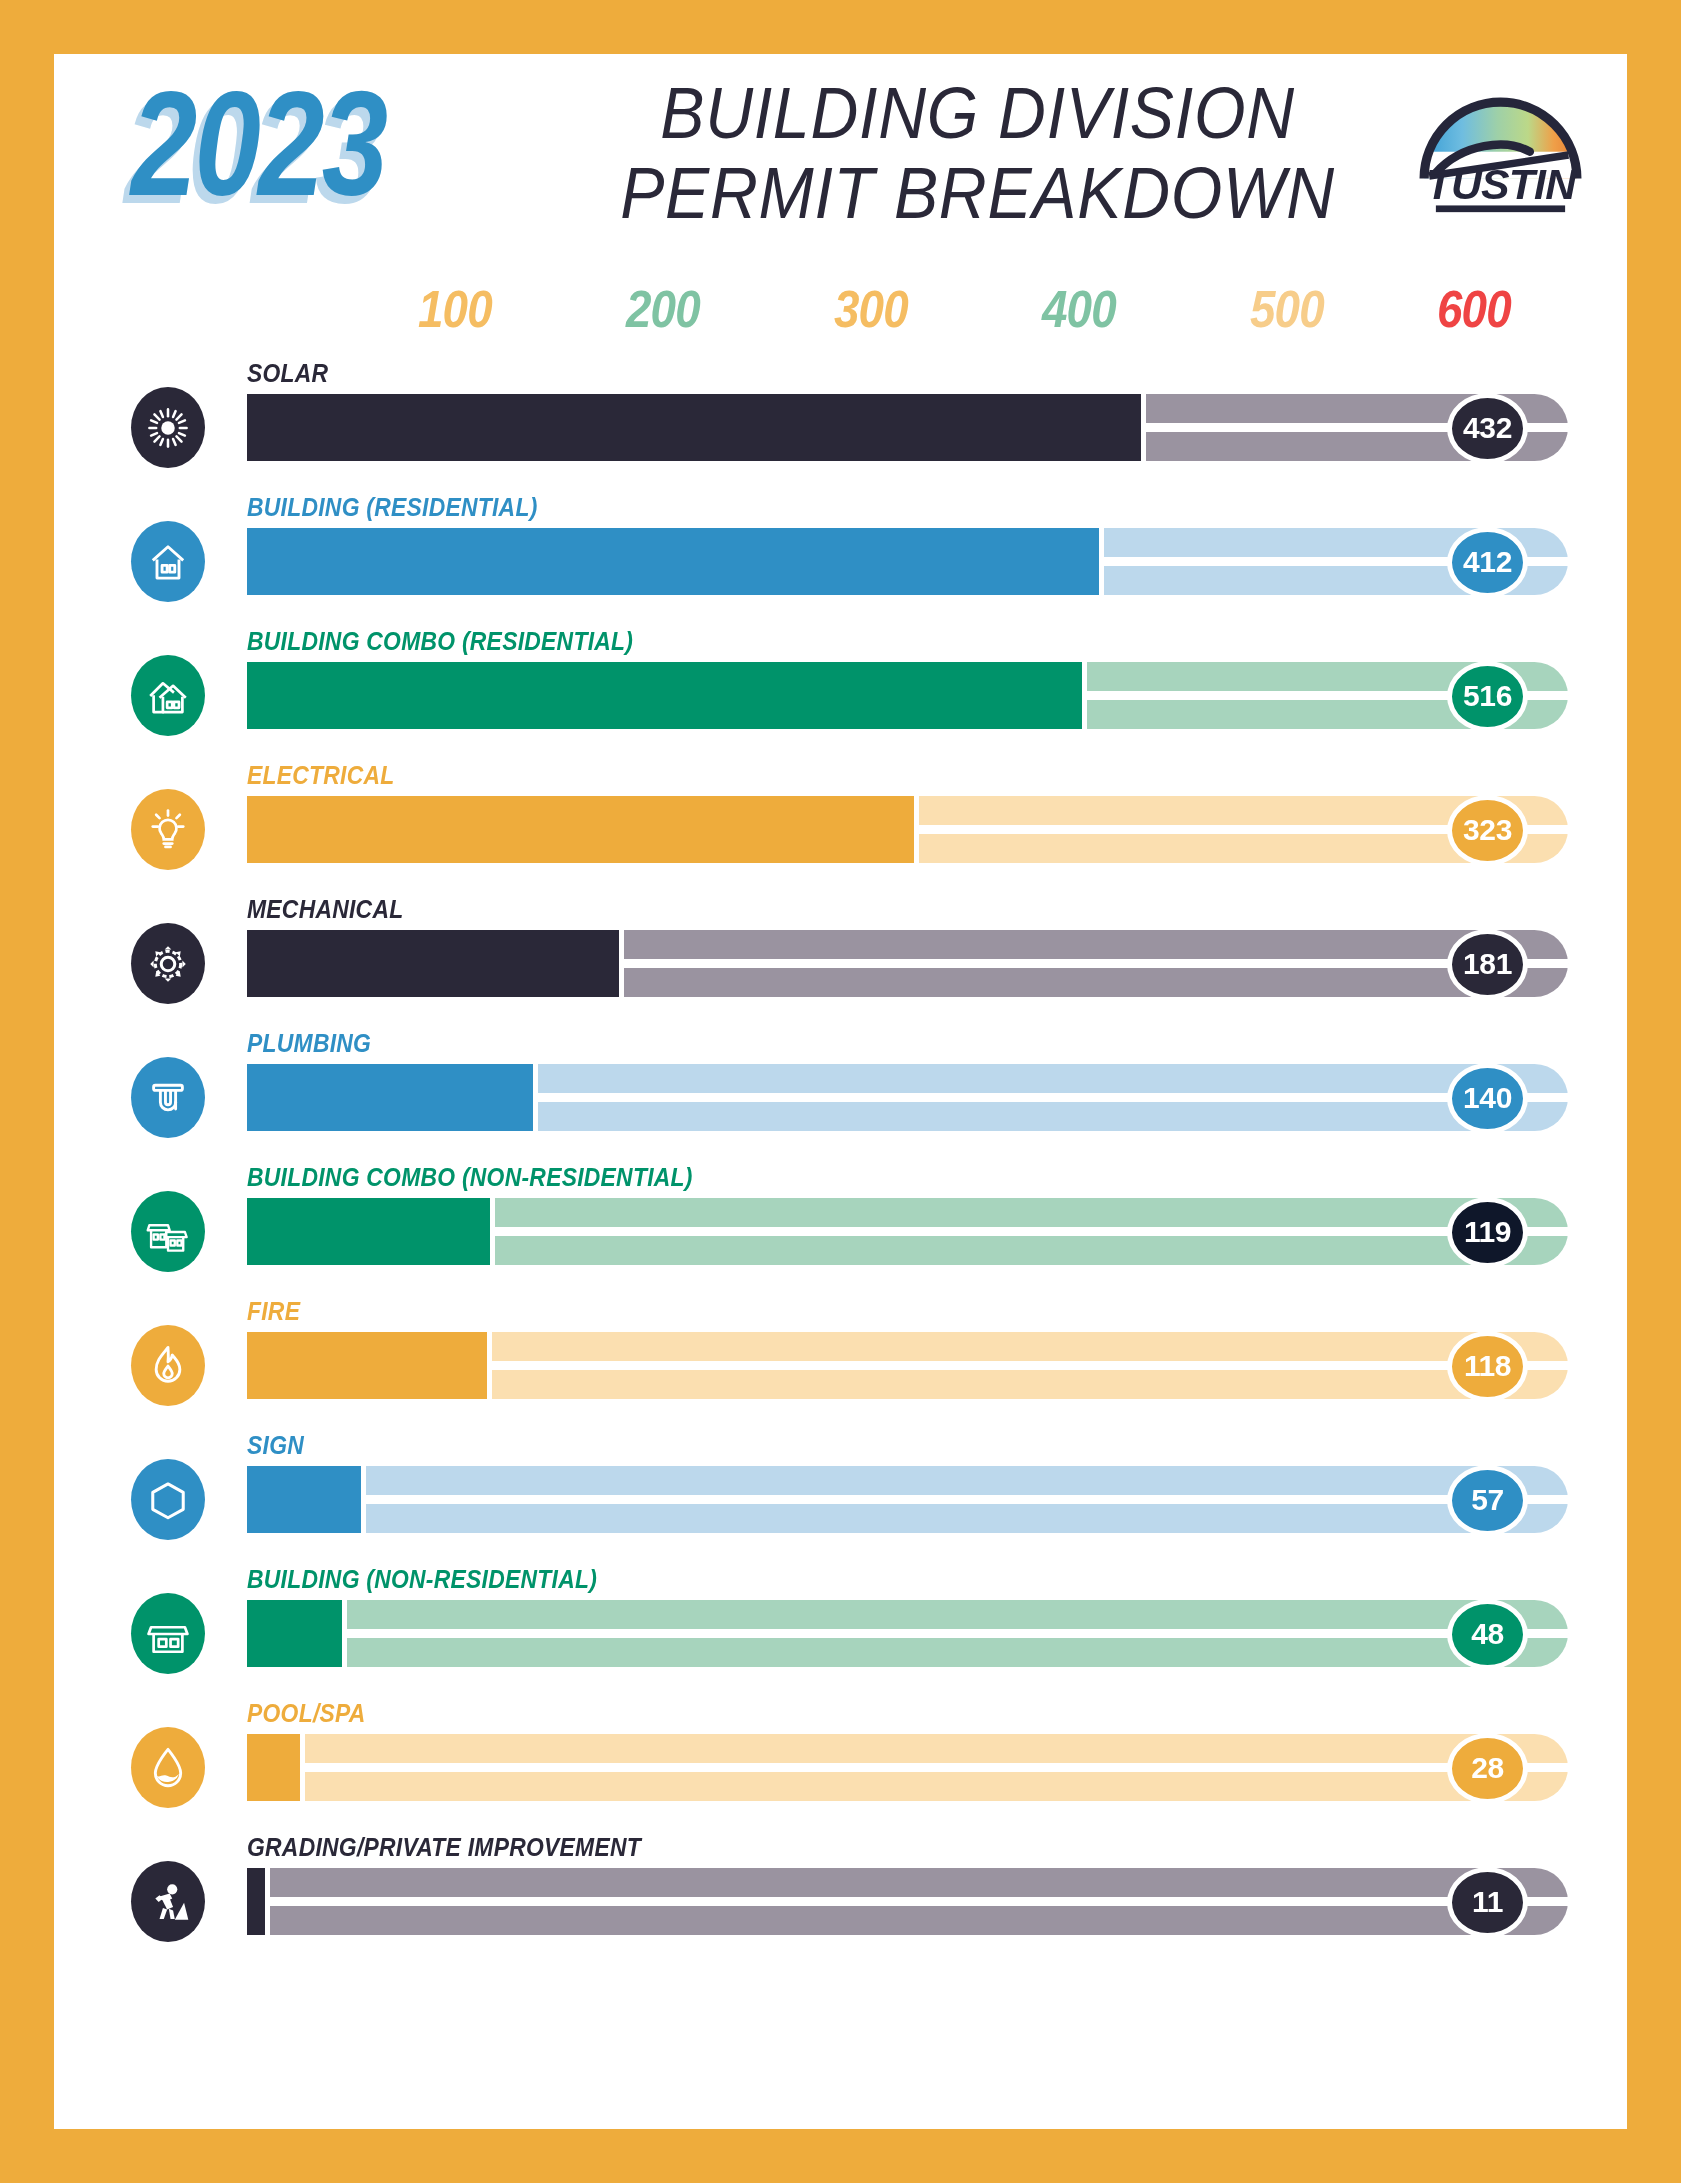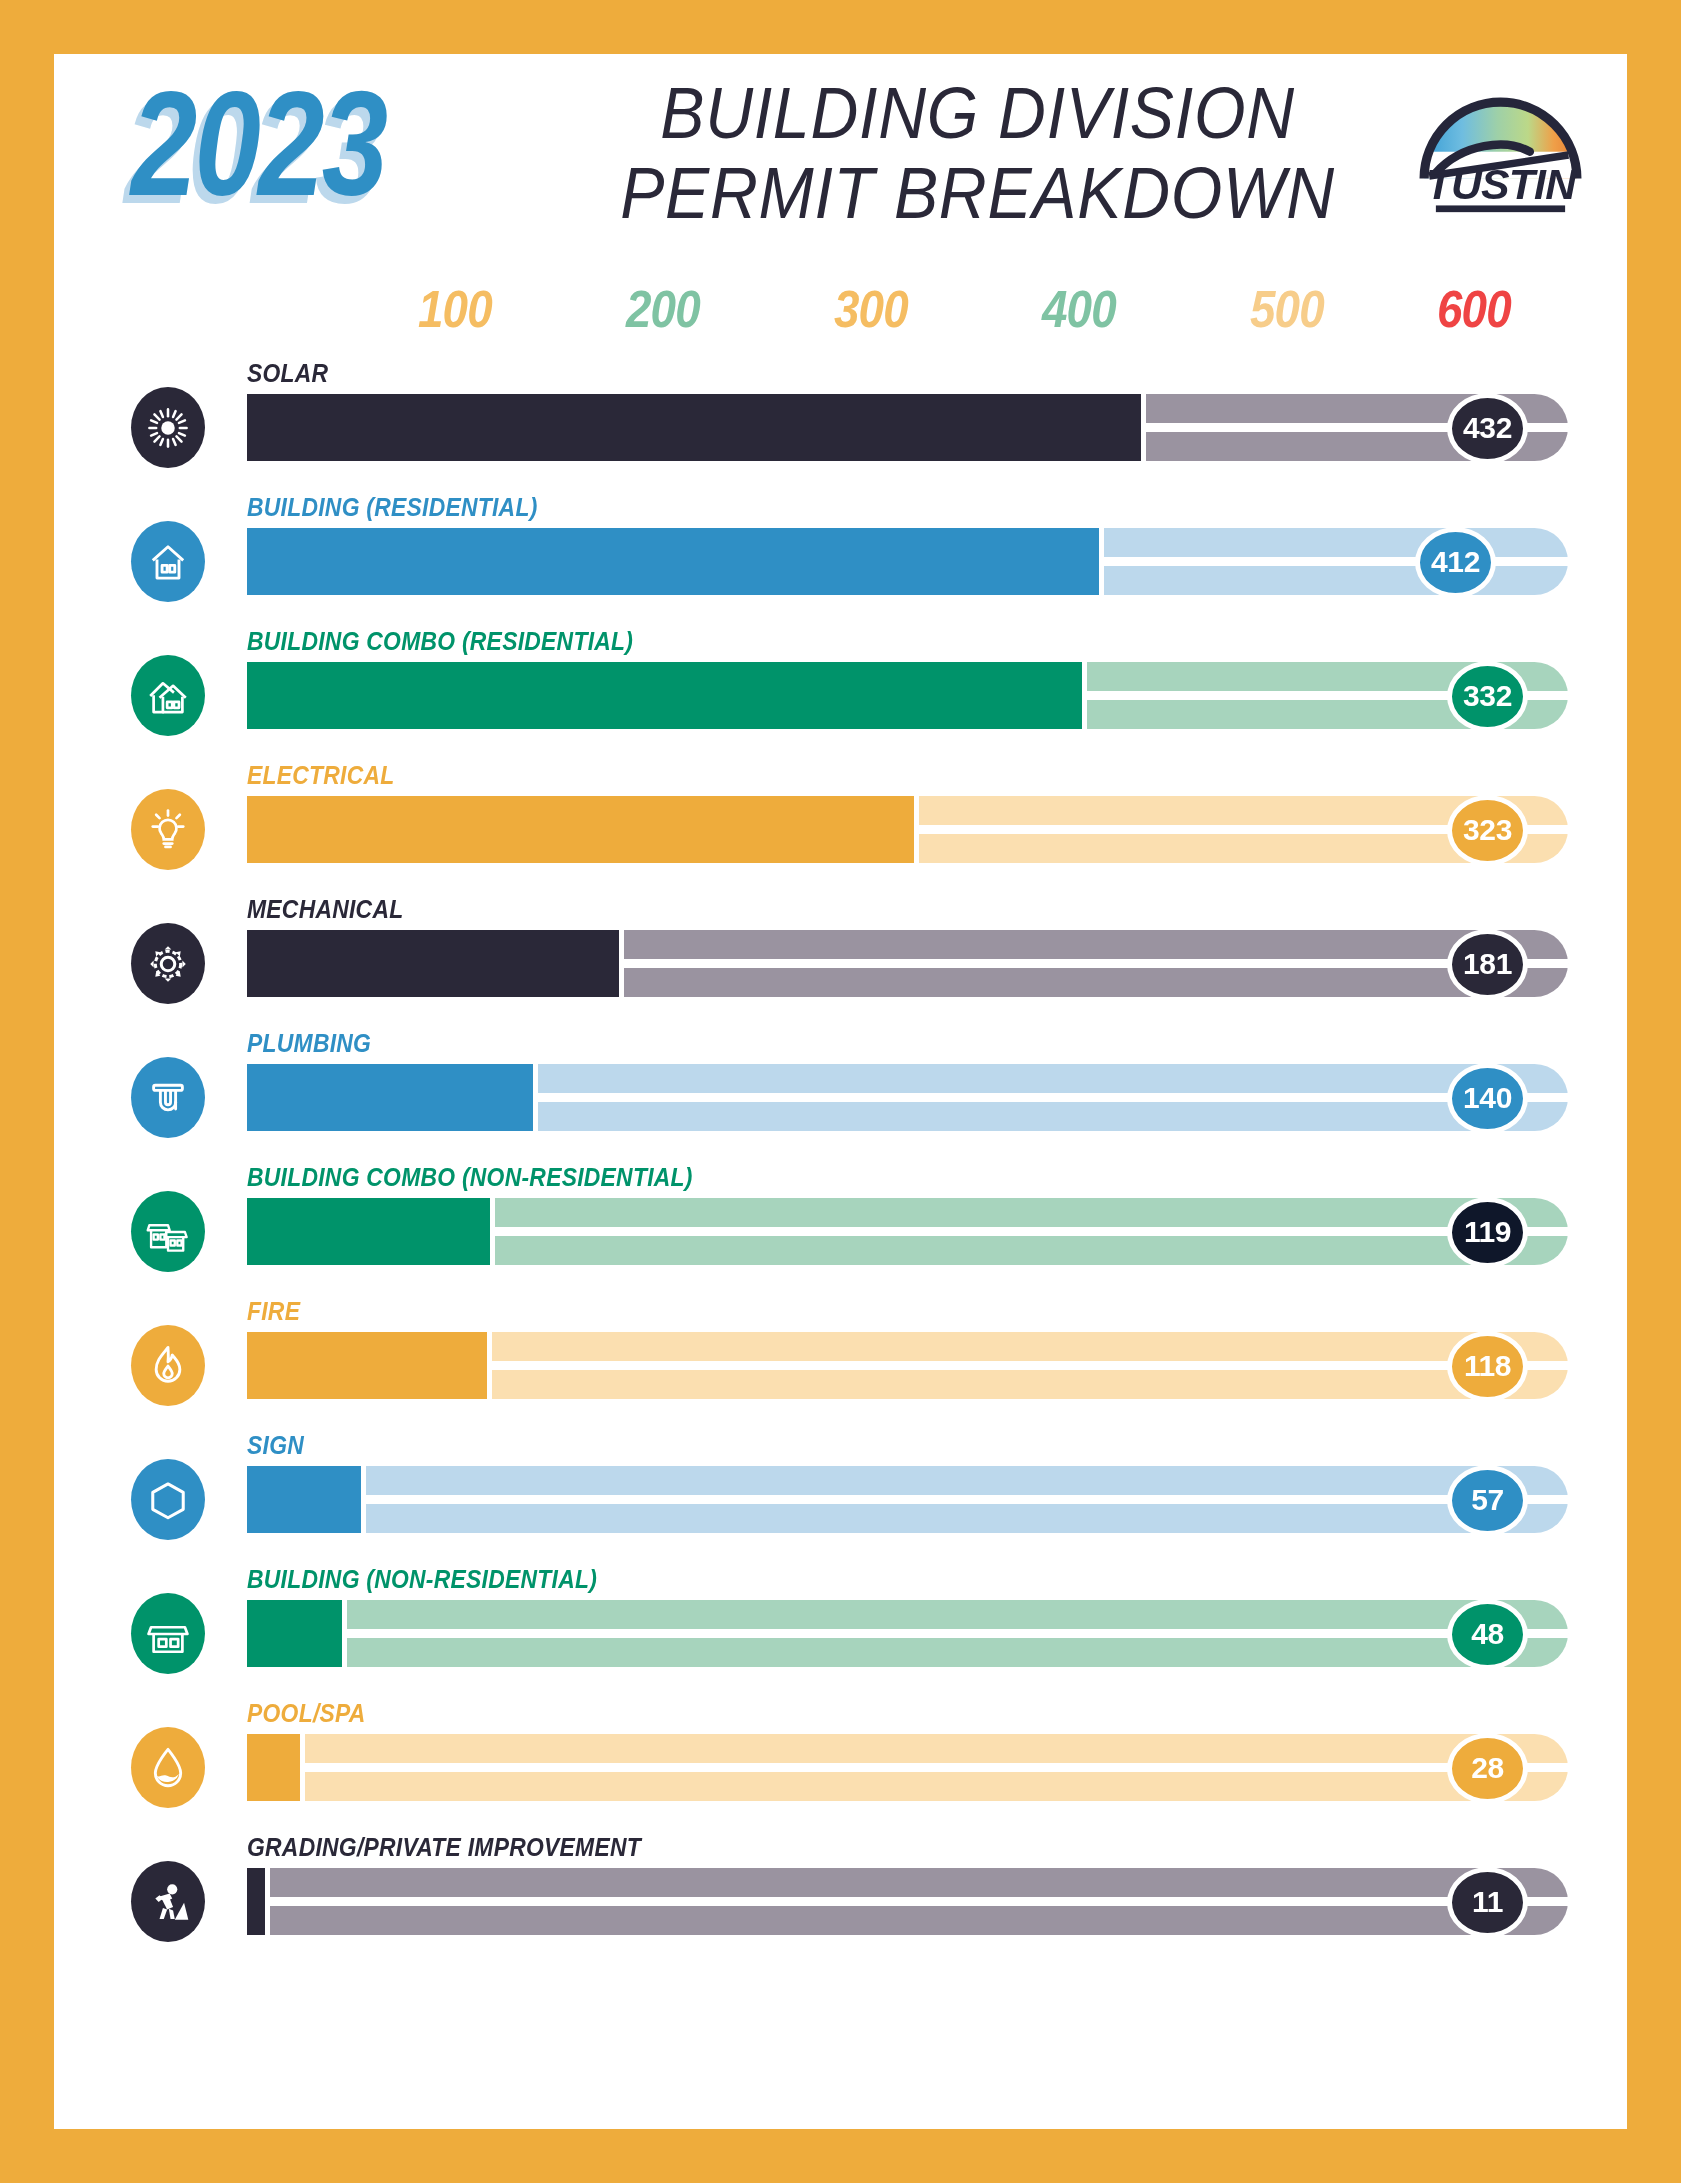--- a/index.html
+++ b/index.html
@@ -303,21 +303,21 @@
                   <rect x="28" y="30" width="6" height="8"></rect>
     </g>
               </svg>
             </div>
           </div>
           <div class="row-label" style="color: rgb(47, 143, 197);">BUILDING (RESIDENTIAL)</div>
           <div class="bar-area">
             <div class="track" style="background: rgb(188, 216, 236);"></div>
             <div class="track-line"></div>
             <div class="fill" style="width: 857px; background: rgb(47, 143, 197);"></div>
-            <div class="bubble" style="background: rgb(47, 143, 197); left: 1168px;">412</div>
+            <div class="bubble" style="background: rgb(47, 143, 197); left: 1200px;">412</div>
           </div>
         </div>
         <div class="row">
           <div class="icon-wrap">
             <div class="icon-bg" style="background: rgb(0, 147, 106);">
               <svg viewBox="0 0 52 52" xmlns="http://www.w3.org/2000/svg">
                 <g fill="none" stroke="#fff" stroke-width="3.2" stroke-linejoin="round">
       <path d="M5 26 L20 11 L33 22"></path>
                   <path d="M9 25 V45 H21"></path>
       <path d="M16 28 L32 14 L47 28"></path>
@@ -326,21 +326,21 @@
                   <rect x="33" y="33" width="6" height="7"></rect>
     </g>
               </svg>
             </div>
           </div>
           <div class="row-label" style="color: rgb(0, 147, 106);">BUILDING COMBO (RESIDENTIAL)</div>
           <div class="bar-area">
             <div class="track" style="background: rgb(167, 212, 189);"></div>
             <div class="track-line"></div>
             <div class="fill" style="width: 840px; background: rgb(0, 147, 106);"></div>
-            <div class="bubble" style="background: rgb(0, 147, 106); left: 1200px;">332</div>
+            <div class="bubble" style="background: rgb(0, 147, 106); left: 1200px;">516</div>
           </div>
         </div>
         <div class="row">
           <div class="icon-wrap">
             <div class="icon-bg" style="background: rgb(238, 172, 60);">
               <svg viewBox="0 0 52 52" xmlns="http://www.w3.org/2000/svg">
                 <g fill="none" stroke="#fff" stroke-width="3.2" stroke-linecap="round">
       <path d="M18 30 a10 10 0 1 1 16 0 c-2 3 -3 4 -3 7 h-10 c0 -3 -1 -4 -3 -7z"></path>
       <line x1="21" y1="42" x2="31" y2="42"></line>
                   <line x1="23" y1="46" x2="29" y2="46"></line>

